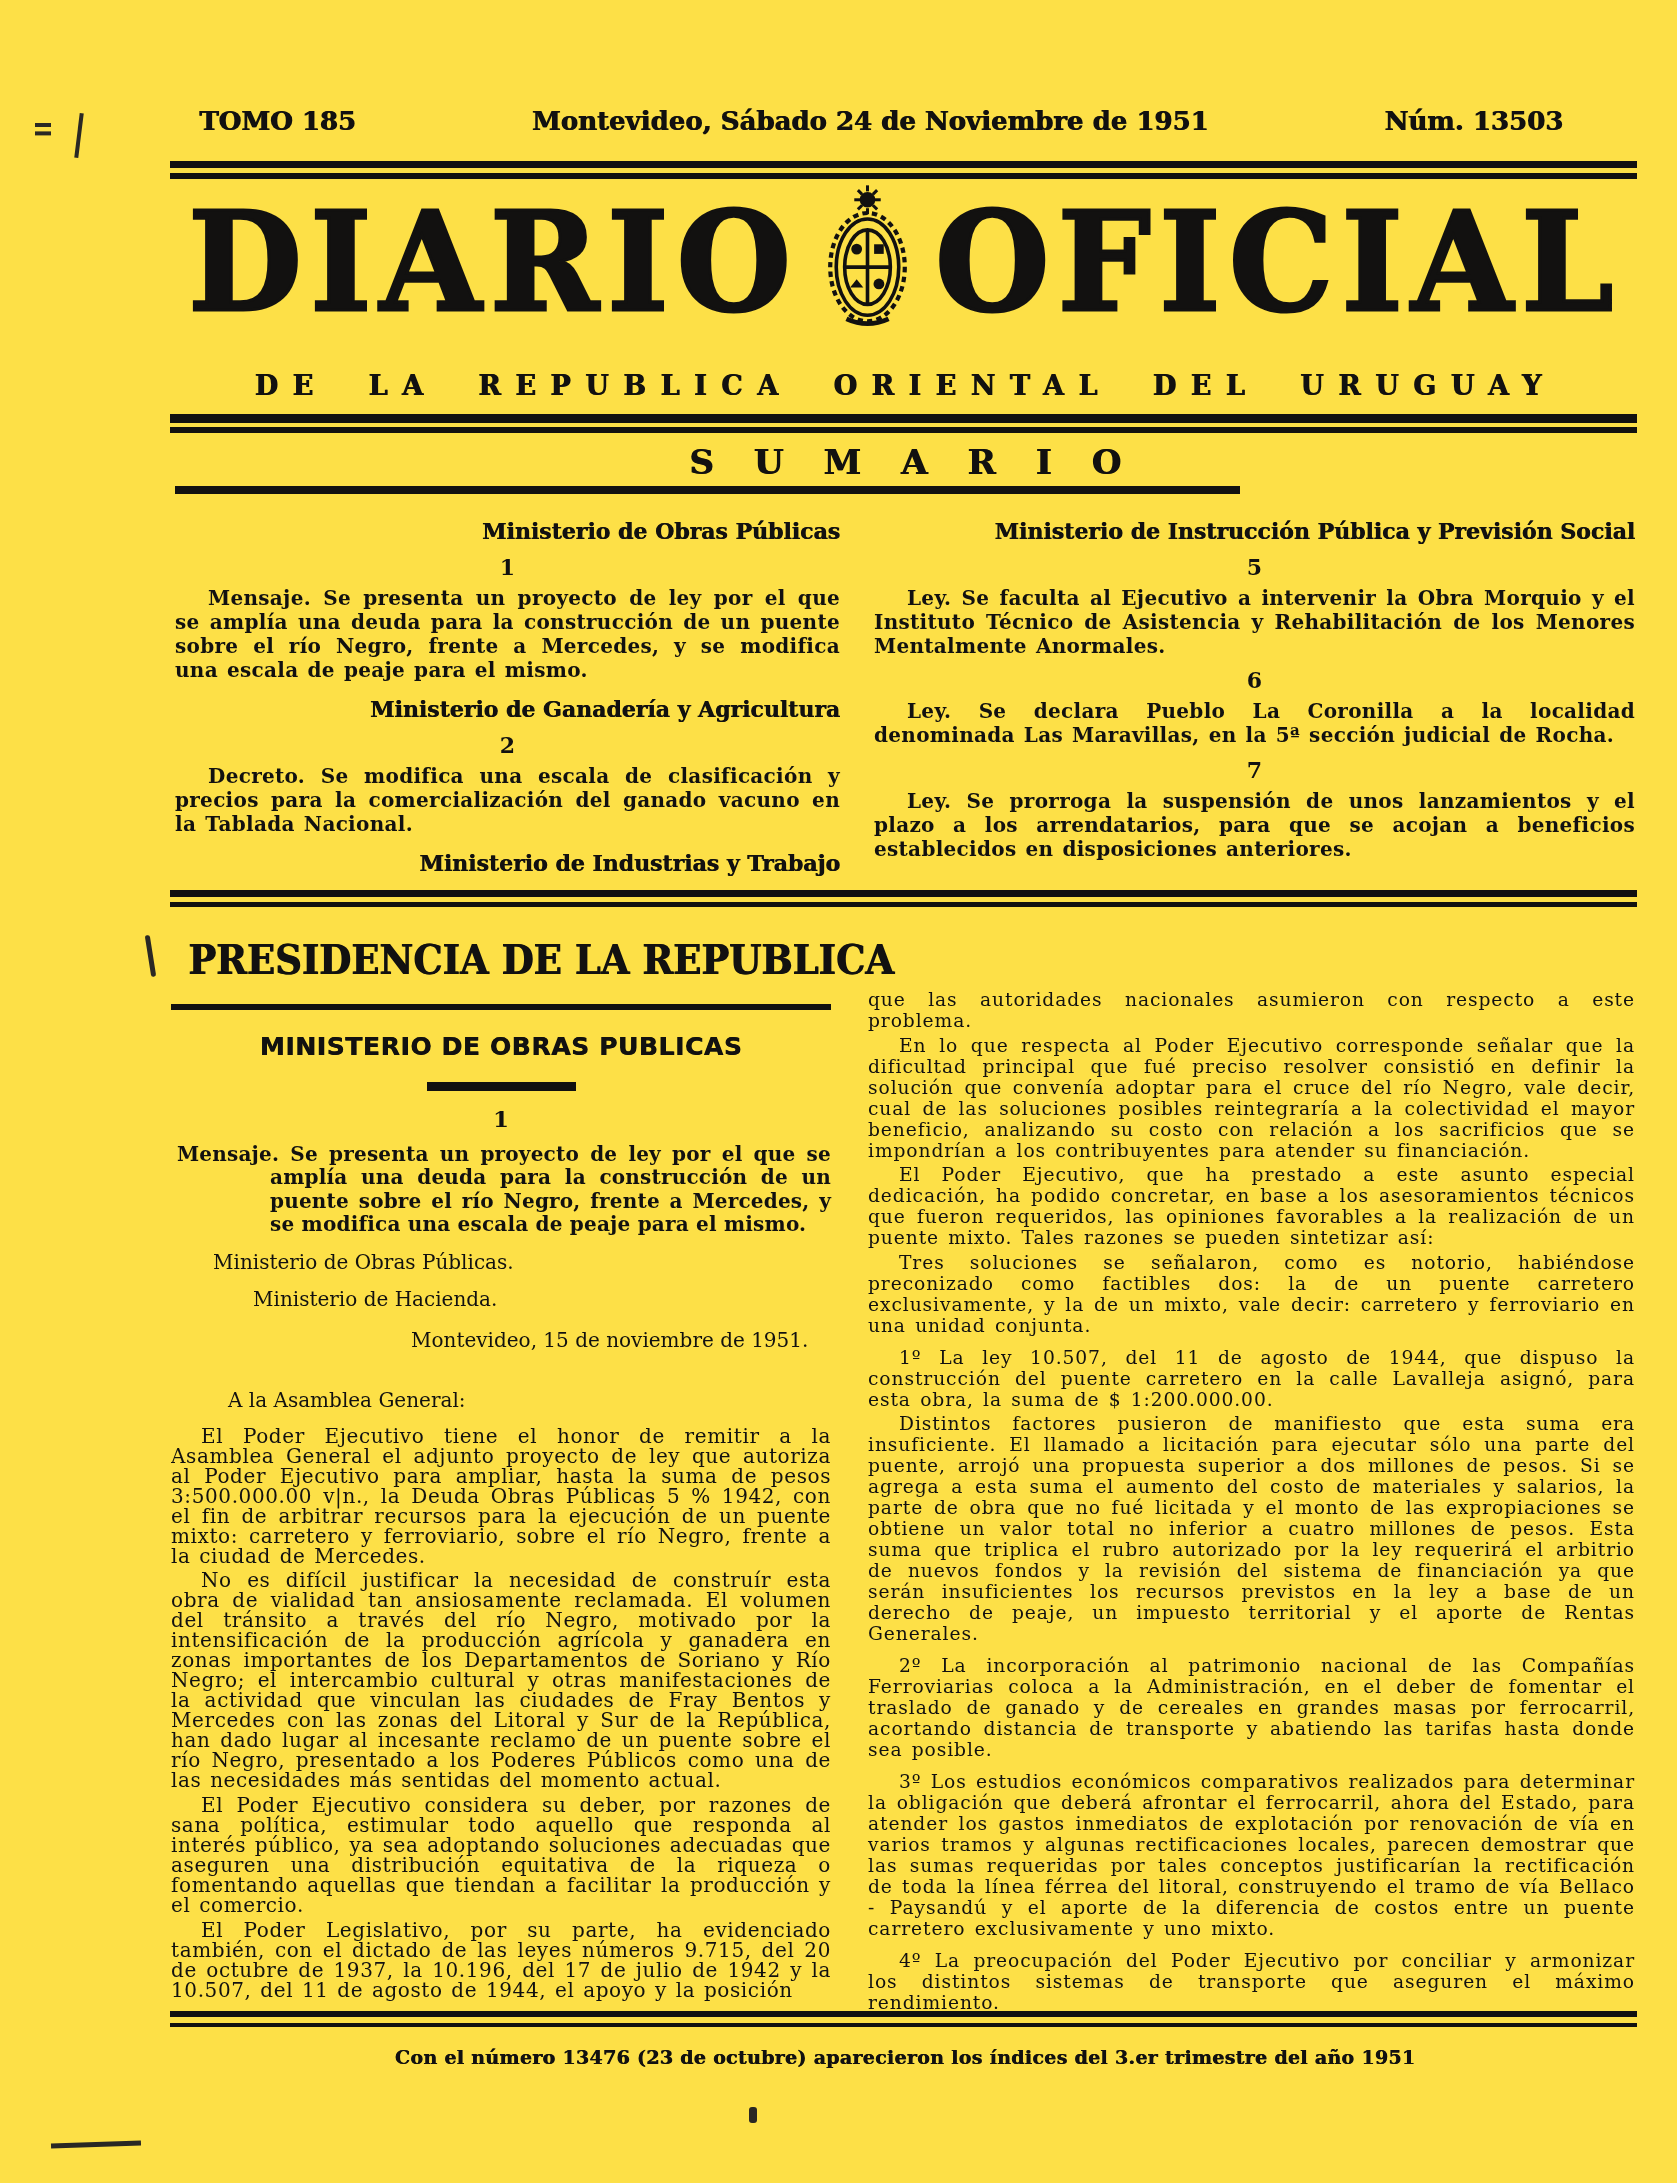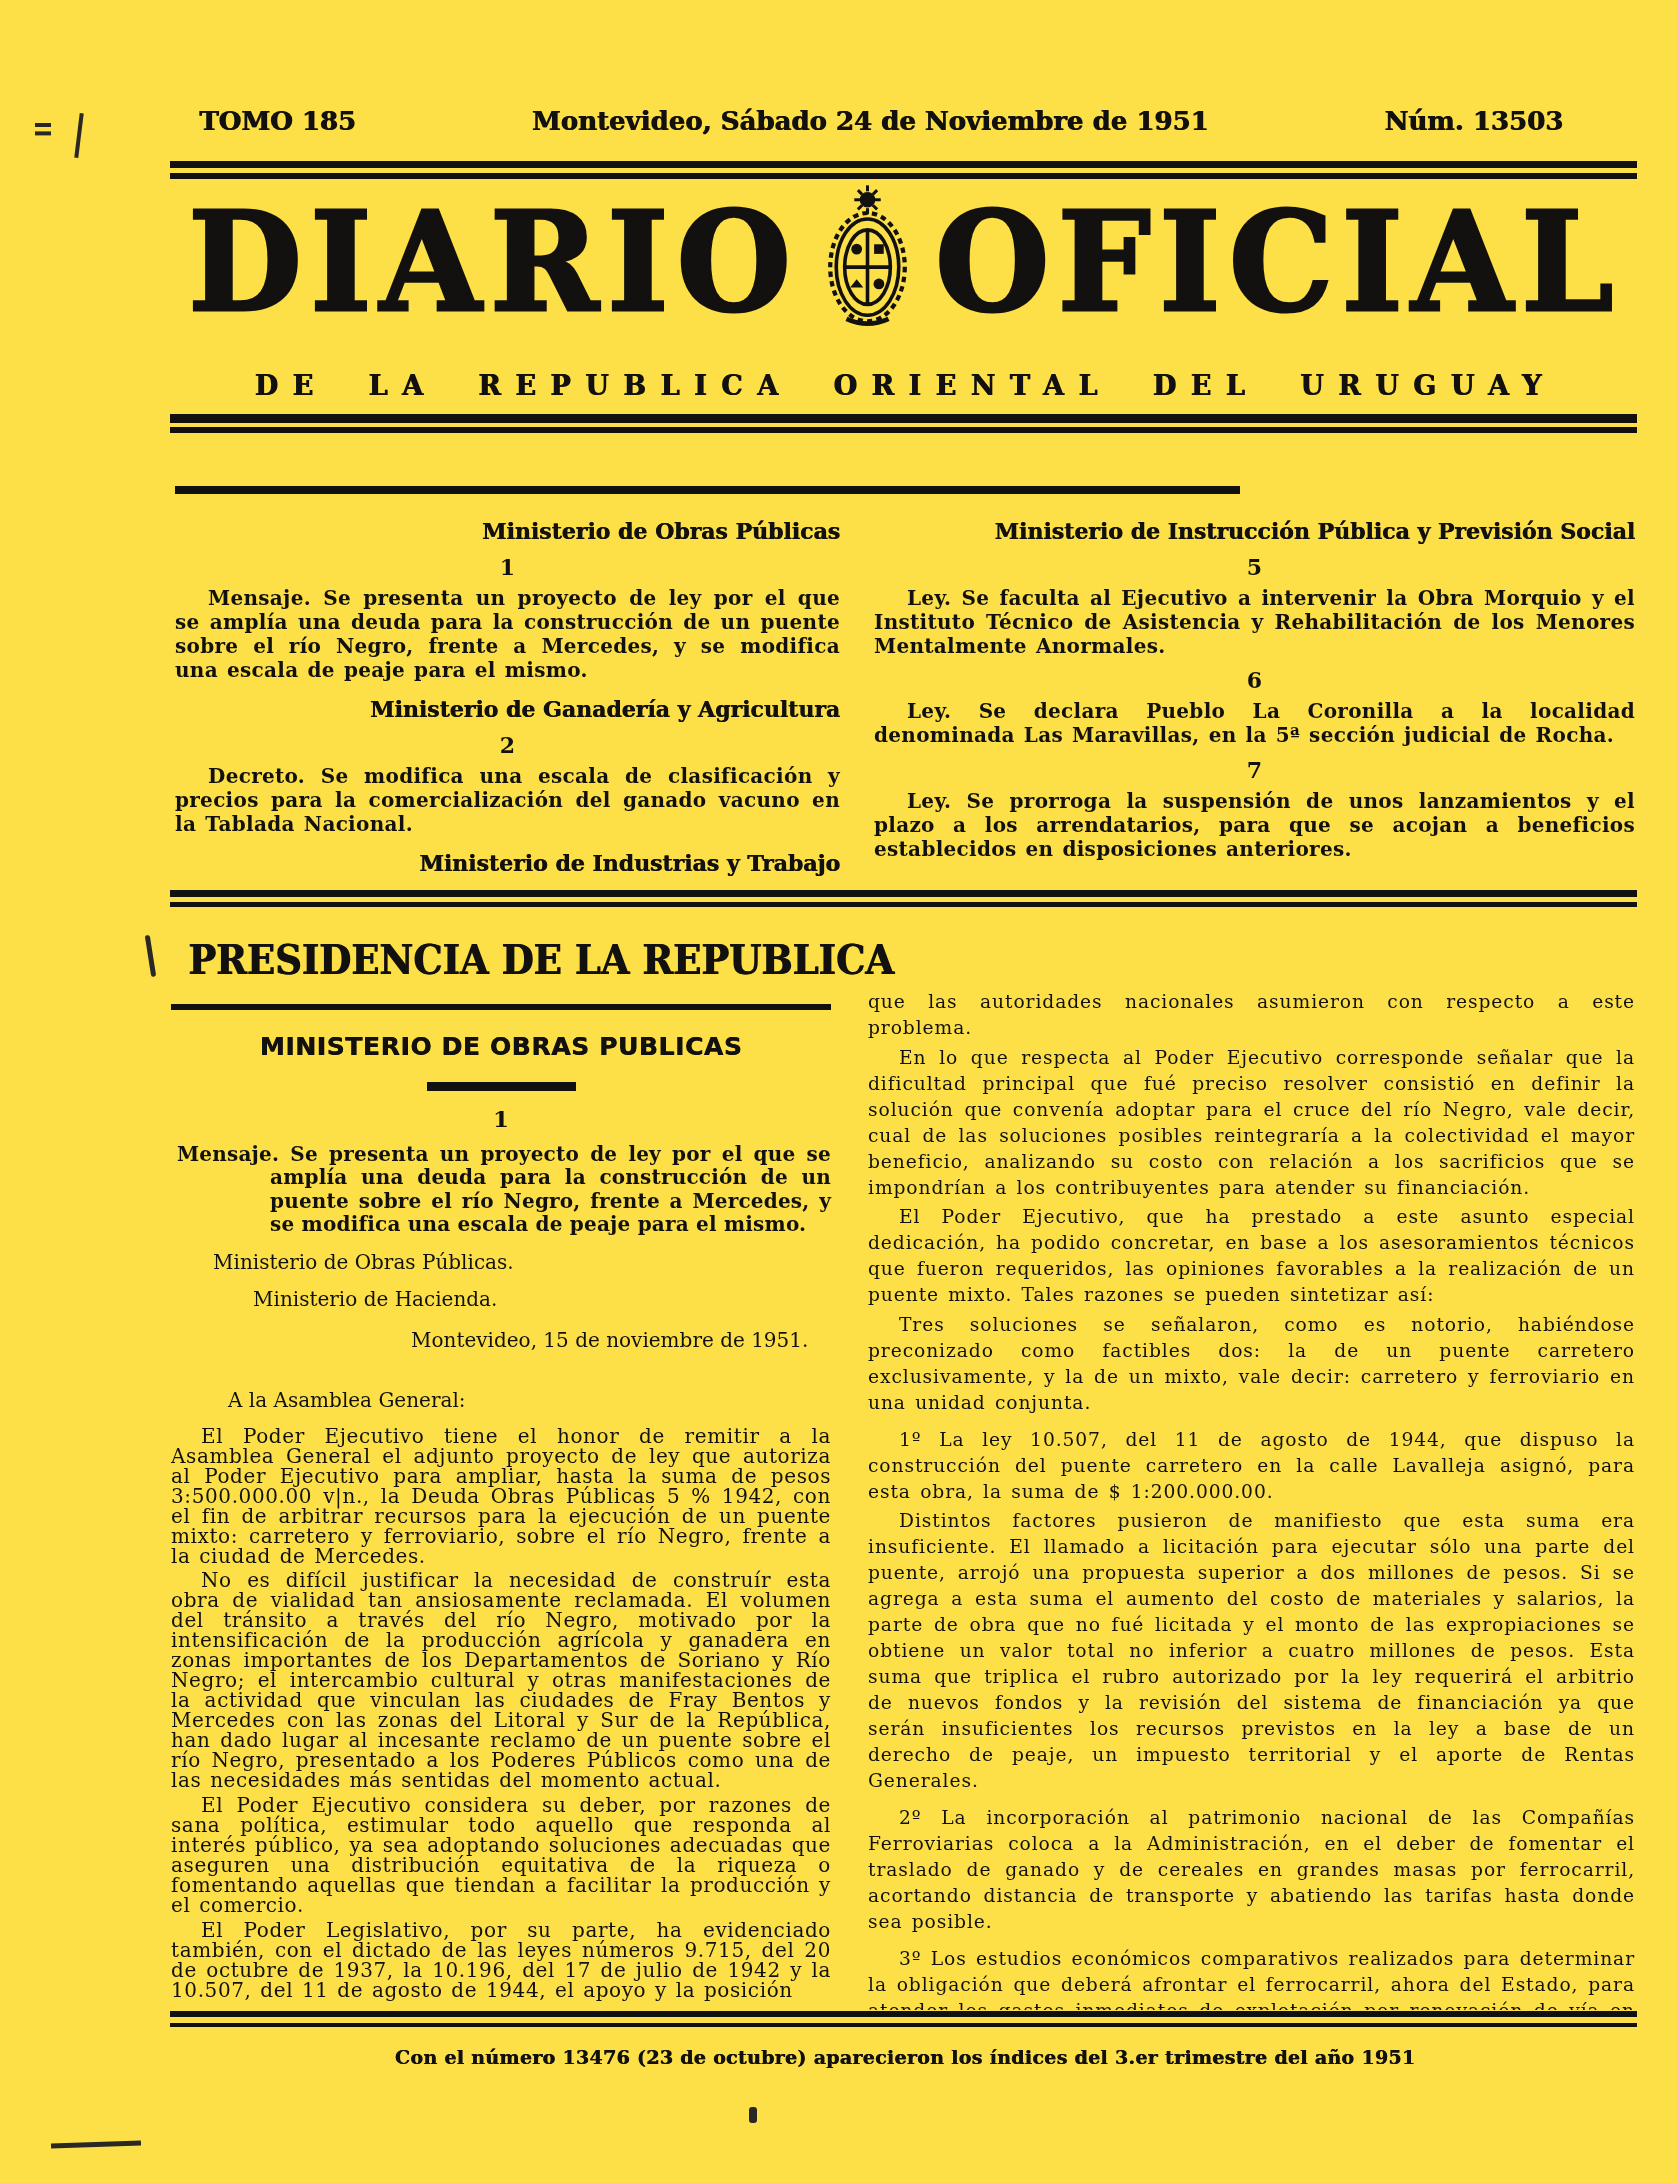--- a/index.html
+++ b/index.html
@@ -106,21 +106,21 @@
   .sig.lvl3{margin-left:82px;}
   .dateline{font-size:20px;margin:17px 0 0 240px;}
   .salutation{font-size:20px;margin:36px 0 0 57px;}
   .m-left p.body{
     font-size:20px;line-height:20px;
     letter-spacing:0.6px;word-spacing:1.8px;
     text-align:justify;text-indent:30px;margin:4.8px 0 0;
   }
   .m-left p.body.first{margin-top:13.3px;}
   .m-right p{
-    font-size:18.7px;line-height:26px;
+    font-size:18.7px;line-height:21px;
     letter-spacing:0.9px;word-spacing:2.4px;
     text-align:justify;text-indent:31px;margin:3.6px 0 0;
   }
   .m-right p.first{margin-top:0;text-indent:0;}
   .m-right p.num{margin-top:11px;}
   
   .footer{
     position:absolute;top:2046px;left:175px;right:42px;
     text-align:center;font-size:19px;font-weight:bold;
     letter-spacing:0.3px;text-shadow:0.6px 0 0 currentColor;
@@ -180,20 +180,21 @@
         </g>
       </svg>
     </span>
     <span class="word">OFICIAL</span>
   </div>
 
   <div class="subtitle">DE LA REPUBLICA ORIENTAL DEL URUGUAY</div>
 
   <div class="rule-double rule-2"></div>
 
+  <div class="sumario-title">SUMARIO</div>
   <div class="sumario-rule"></div>
 
   <div class="sumario-cols">
     <div class="s-left">
       <div class="s-head first">Ministerio de Obras Públicas</div>
       <div class="s-num">1</div>
       <p class="s-entry">Mensaje. Se presenta un proyecto de ley por el que se amplía una deuda para la construcción de un puente sobre el río Negro, frente a Mercedes, y se modifica una escala de peaje para el mismo.</p>
       <div class="s-head">Ministerio de Ganadería y Agricultura</div>
       <div class="s-num">2</div>
       <p class="s-entry">Decreto. Se modifica una escala de clasificación y precios para la comercialización del ganado vacuno en la Tablada Nacional.</p>

